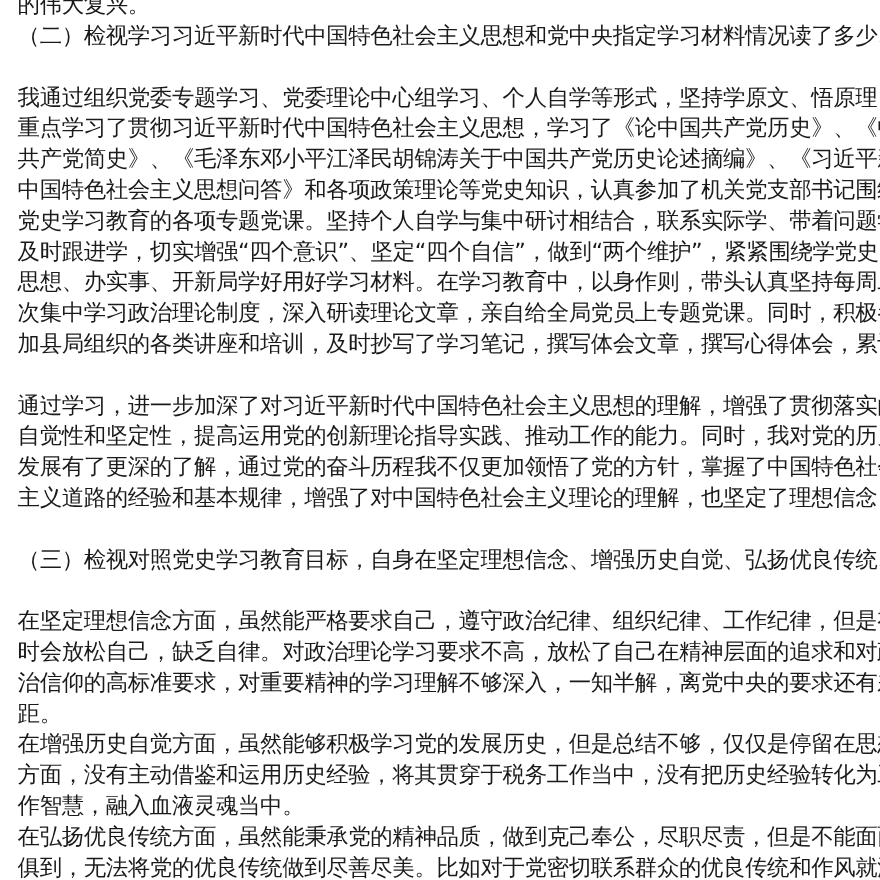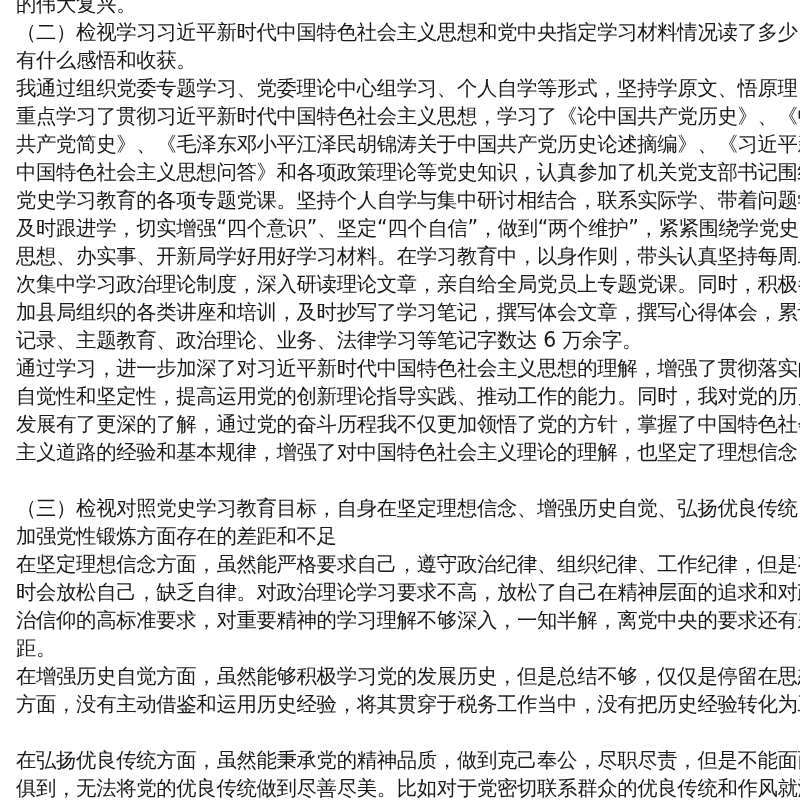--- a/index.html
+++ b/index.html
@@ -34,38 +34,36 @@
       letter-spacing: -0.35px;
       overflow: visible;
     }
   </style>
 </head>
 <body>
 
 <div class="page">
   <div class="line" style="top:-10px">的伟大复兴。</div>
   <div class="line" style="top:18px">（二）检视学习习近平新时代中国特色社会主义思想和党中央指定学习材料情况读了多少、</div>
-  <div class="line" style="top:46px">有什么感悟和收获。</div>
   <div class="line" style="top:74px">我通过组织党委专题学习、党委理论中心组学习、个人自学等形式，坚持学原文、悟原理，</div>
   <div class="line" style="top:102px">重点学习了贯彻习近平新时代中国特色社会主义思想，学习了《论中国共产党历史》、《中国</div>
   <div class="line" style="top:130px">共产党简史》、《毛泽东邓小平江泽民胡锦涛关于中国共产党历史论述摘编》、《习近平新时代</div>
   <div class="line" style="top:158px">中国特色社会主义思想问答》和各项政策理论等党史知识，认真参加了机关党支部书记围绕</div>
   <div class="line" style="top:186px">党史学习教育的各项专题党课。坚持个人自学与集中研讨相结合，联系实际学、带着问题学、</div>
   <div class="line" style="top:214px">及时跟进学，切实增强“四个意识”、坚定“四个自信”，做到“两个维护”，紧紧围绕学党史、悟</div>
   <div class="line" style="top:242px">思想、办实事、开新局学好用好学习材料。在学习教育中，以身作则，带头认真坚持每周二</div>
   <div class="line" style="top:270px">次集中学习政治理论制度，深入研读理论文章，亲自给全局党员上专题党课。同时，积极参</div>
   <div class="line" style="top:298px">加县局组织的各类讲座和培训，及时抄写了学习笔记，撰写体会文章，撰写心得体会，累计</div>
-  <div class="line" style="top:326px">记录、主题教育、政治理论、业务、法律学习等笔记字数达 6 万余字。</div>
   <div class="line" style="top:354px">通过学习，进一步加深了对习近平新时代中国特色社会主义思想的理解，增强了贯彻落实的</div>
   <div class="line" style="top:382px">自觉性和坚定性，提高运用党的创新理论指导实践、推动工作的能力。同时，我对党的历史</div>
   <div class="line" style="top:410px">发展有了更深的了解，通过党的奋斗历程我不仅更加领悟了党的方针，掌握了中国特色社会</div>
   <div class="line" style="top:438px">主义道路的经验和基本规律，增强了对中国特色社会主义理论的理解，也坚定了理想信念，</div>
   <div class="line" style="top:494px">（三）检视对照党史学习教育目标，自身在坚定理想信念、增强历史自觉、弘扬优良传统、</div>
-  <div class="line" style="top:522px">加强党性锻炼方面存在的差距和不足</div>
   <div class="line" style="top:550px">在坚定理想信念方面，虽然能严格要求自己，遵守政治纪律、组织纪律、工作纪律，但是有</div>
   <div class="line" style="top:578px">时会放松自己，缺乏自律。对政治理论学习要求不高，放松了自己在精神层面的追求和对政</div>
   <div class="line" style="top:606px">治信仰的高标准要求，对重要精神的学习理解不够深入，一知半解，离党中央的要求还有差</div>
   <div class="line" style="top:634px">距。</div>
   <div class="line" style="top:662px">在增强历史自觉方面，虽然能够积极学习党的发展历史，但是总结不够，仅仅是停留在思想</div>
   <div class="line" style="top:690px">方面，没有主动借鉴和运用历史经验，将其贯穿于税务工作当中，没有把历史经验转化为工</div>
+  <div class="line" style="top:718px">作智慧，融入血液灵魂当中。</div>
   <div class="line" style="top:746px">在弘扬优良传统方面，虽然能秉承党的精神品质，做到克己奉公，尽职尽责，但是不能面面</div>
   <div class="line" style="top:774px">俱到，无法将党的优良传统做到尽善尽美。比如对于党密切联系群众的优良传统和作风就没</div>
 </div>
 
 </body></html>

